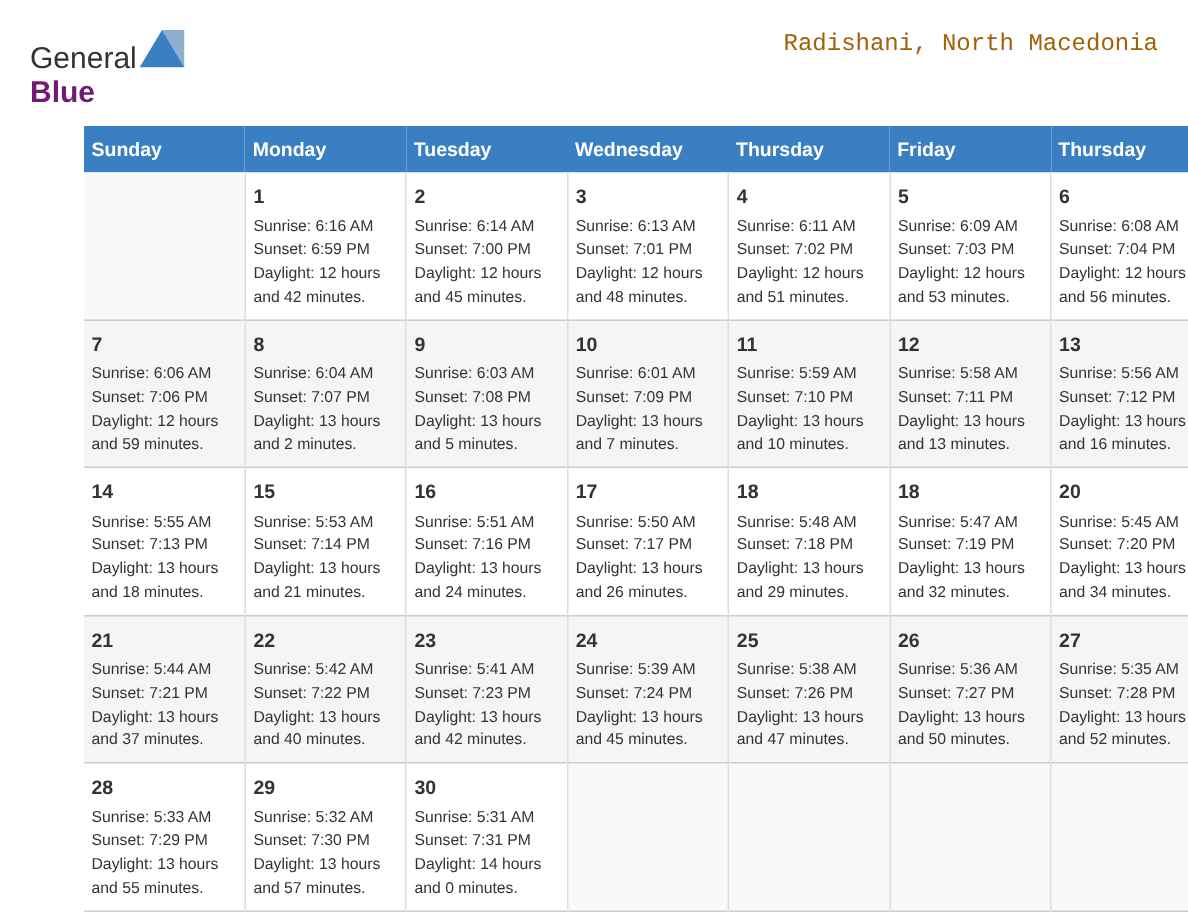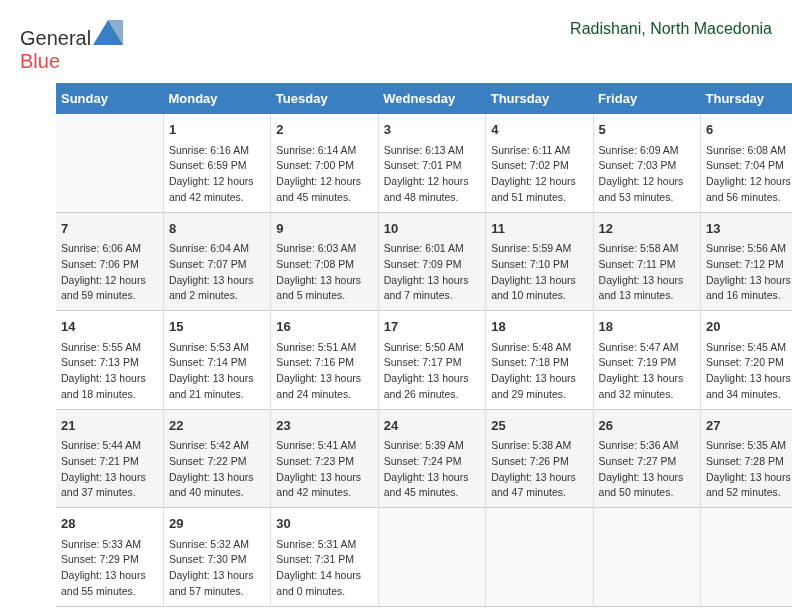--- a/index.html
+++ b/index.html
@@ -20,39 +20,40 @@
       display: flex;
       align-items: center;
     }
     .logo-text-general {
       font-size: 20px;
       font-weight: normal;
       color: #333;
     }
     .logo-text-blue {
       font-size: 20px;
-      font-weight: normal;
-      color: #ef4444;
+      font-weight: bold;
+      color: #701a75;
     }
     .logo-icon {
       width: 30px;
       height: 25px;
       margin-left: 2px;
     }
     .title-section {
       text-align: right;
     }
     .calendar-title {
       font-size: 36px;
       font-weight: bold;
       color: #333;
     }
     .calendar-subtitle {
       font-size: 16px;
-      color: #14532d;
+      color: #a16207;
+      font-family: Liberation Mono, monospace;
     }
     table {
       width: 100%;
       border-collapse: collapse;
       font-size: 11px;
       margin-left: 36px;
     }
     thead th {
       background-color: #3a7fc1;
       color: white;

